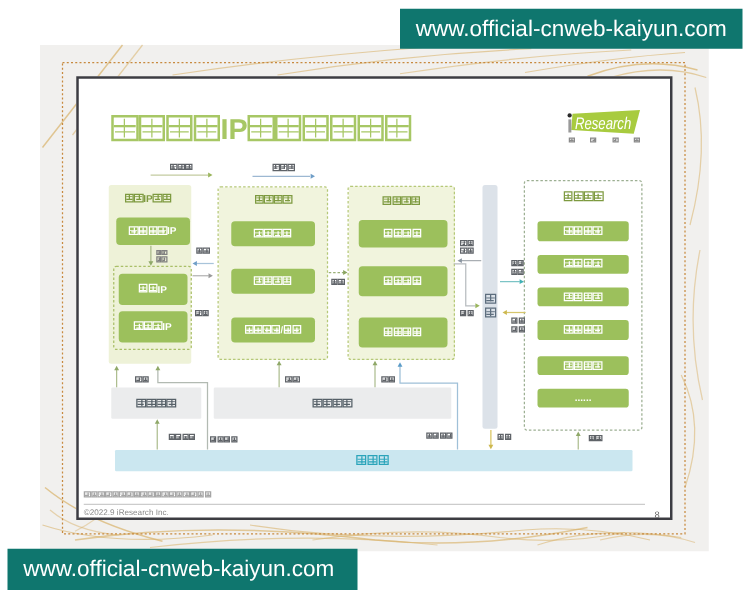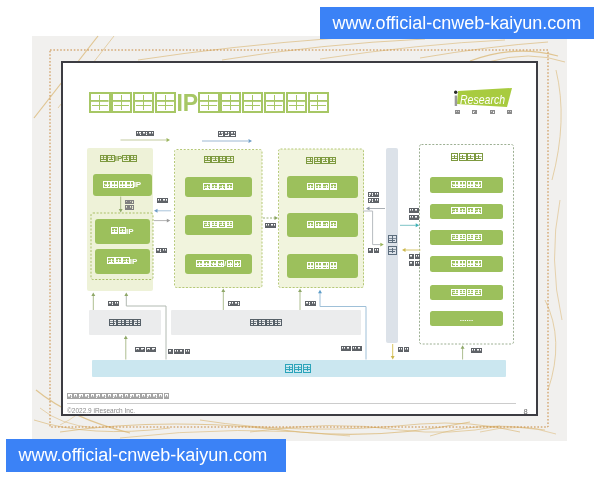--- a/index.html
+++ b/index.html
@@ -1,21 +1,21 @@
 <!DOCTYPE html>
 <html><head><meta charset="utf-8">
 <style>
 html,body{margin:0;padding:0;background:#fff;width:600px;height:480px;overflow:hidden}
 #pg{position:relative;width:600px;height:480px;font-family:"Liberation Sans",sans-serif}
 .t{position:absolute;white-space:nowrap}
 .bx{position:absolute;display:flex;align-items:center;justify-content:center;text-align:center}
 .k{display:inline-block;box-sizing:border-box;width:.92em;height:.88em;border:.09em solid currentColor;position:relative;vertical-align:-.09em;margin:0 .015em;background:linear-gradient(currentColor,currentColor) 50% 38%/100% .08em no-repeat}
 .k:before{content:"";position:absolute;left:.04em;right:.04em;top:66%;border-top:.08em solid}
 .k:after{content:"";position:absolute;top:.04em;bottom:.04em;left:45%;border-left:.08em solid}
-.wm{position:absolute;background:#3b82f6;color:#fff;display:flex;align-items:center;justify-content:center;font-size:18px}
+.wm{position:absolute;background:#0f766e;color:#fff;display:flex;align-items:center;justify-content:center;font-size:18px}
 </style></head><body>
 <div id="pg">
  <div style="position:absolute;left:32px;top:36px;width:535px;height:405px;background:#f1f0ee"></div>
  <svg width="600" height="480" style="position:absolute;left:0;top:0">
   <path d="M 98,36 L 34,118" fill="none" stroke="#d9b26a" stroke-width="1.2" opacity="0.7"></path>
       <path d="M 114,36 L 58,108" fill="none" stroke="#d9b26a" stroke-width="1" opacity="0.55"></path>
       <path d="M 138,60 Q 230,46 338,38" fill="none" stroke="#d9b26a" stroke-width="1" opacity="0.6"></path>
       <path d="M 222,60 Q 320,44 425,39" fill="none" stroke="#d9b26a" stroke-width="1" opacity="0.6"></path>
       <path d="M 320,59 Q 420,44 505,40" fill="none" stroke="#d9b26a" stroke-width="1" opacity="0.55"></path>
       <path d="M 420,58 Q 490,46 548,42" fill="none" stroke="#d9b26a" stroke-width="1" opacity="0.6"></path>

